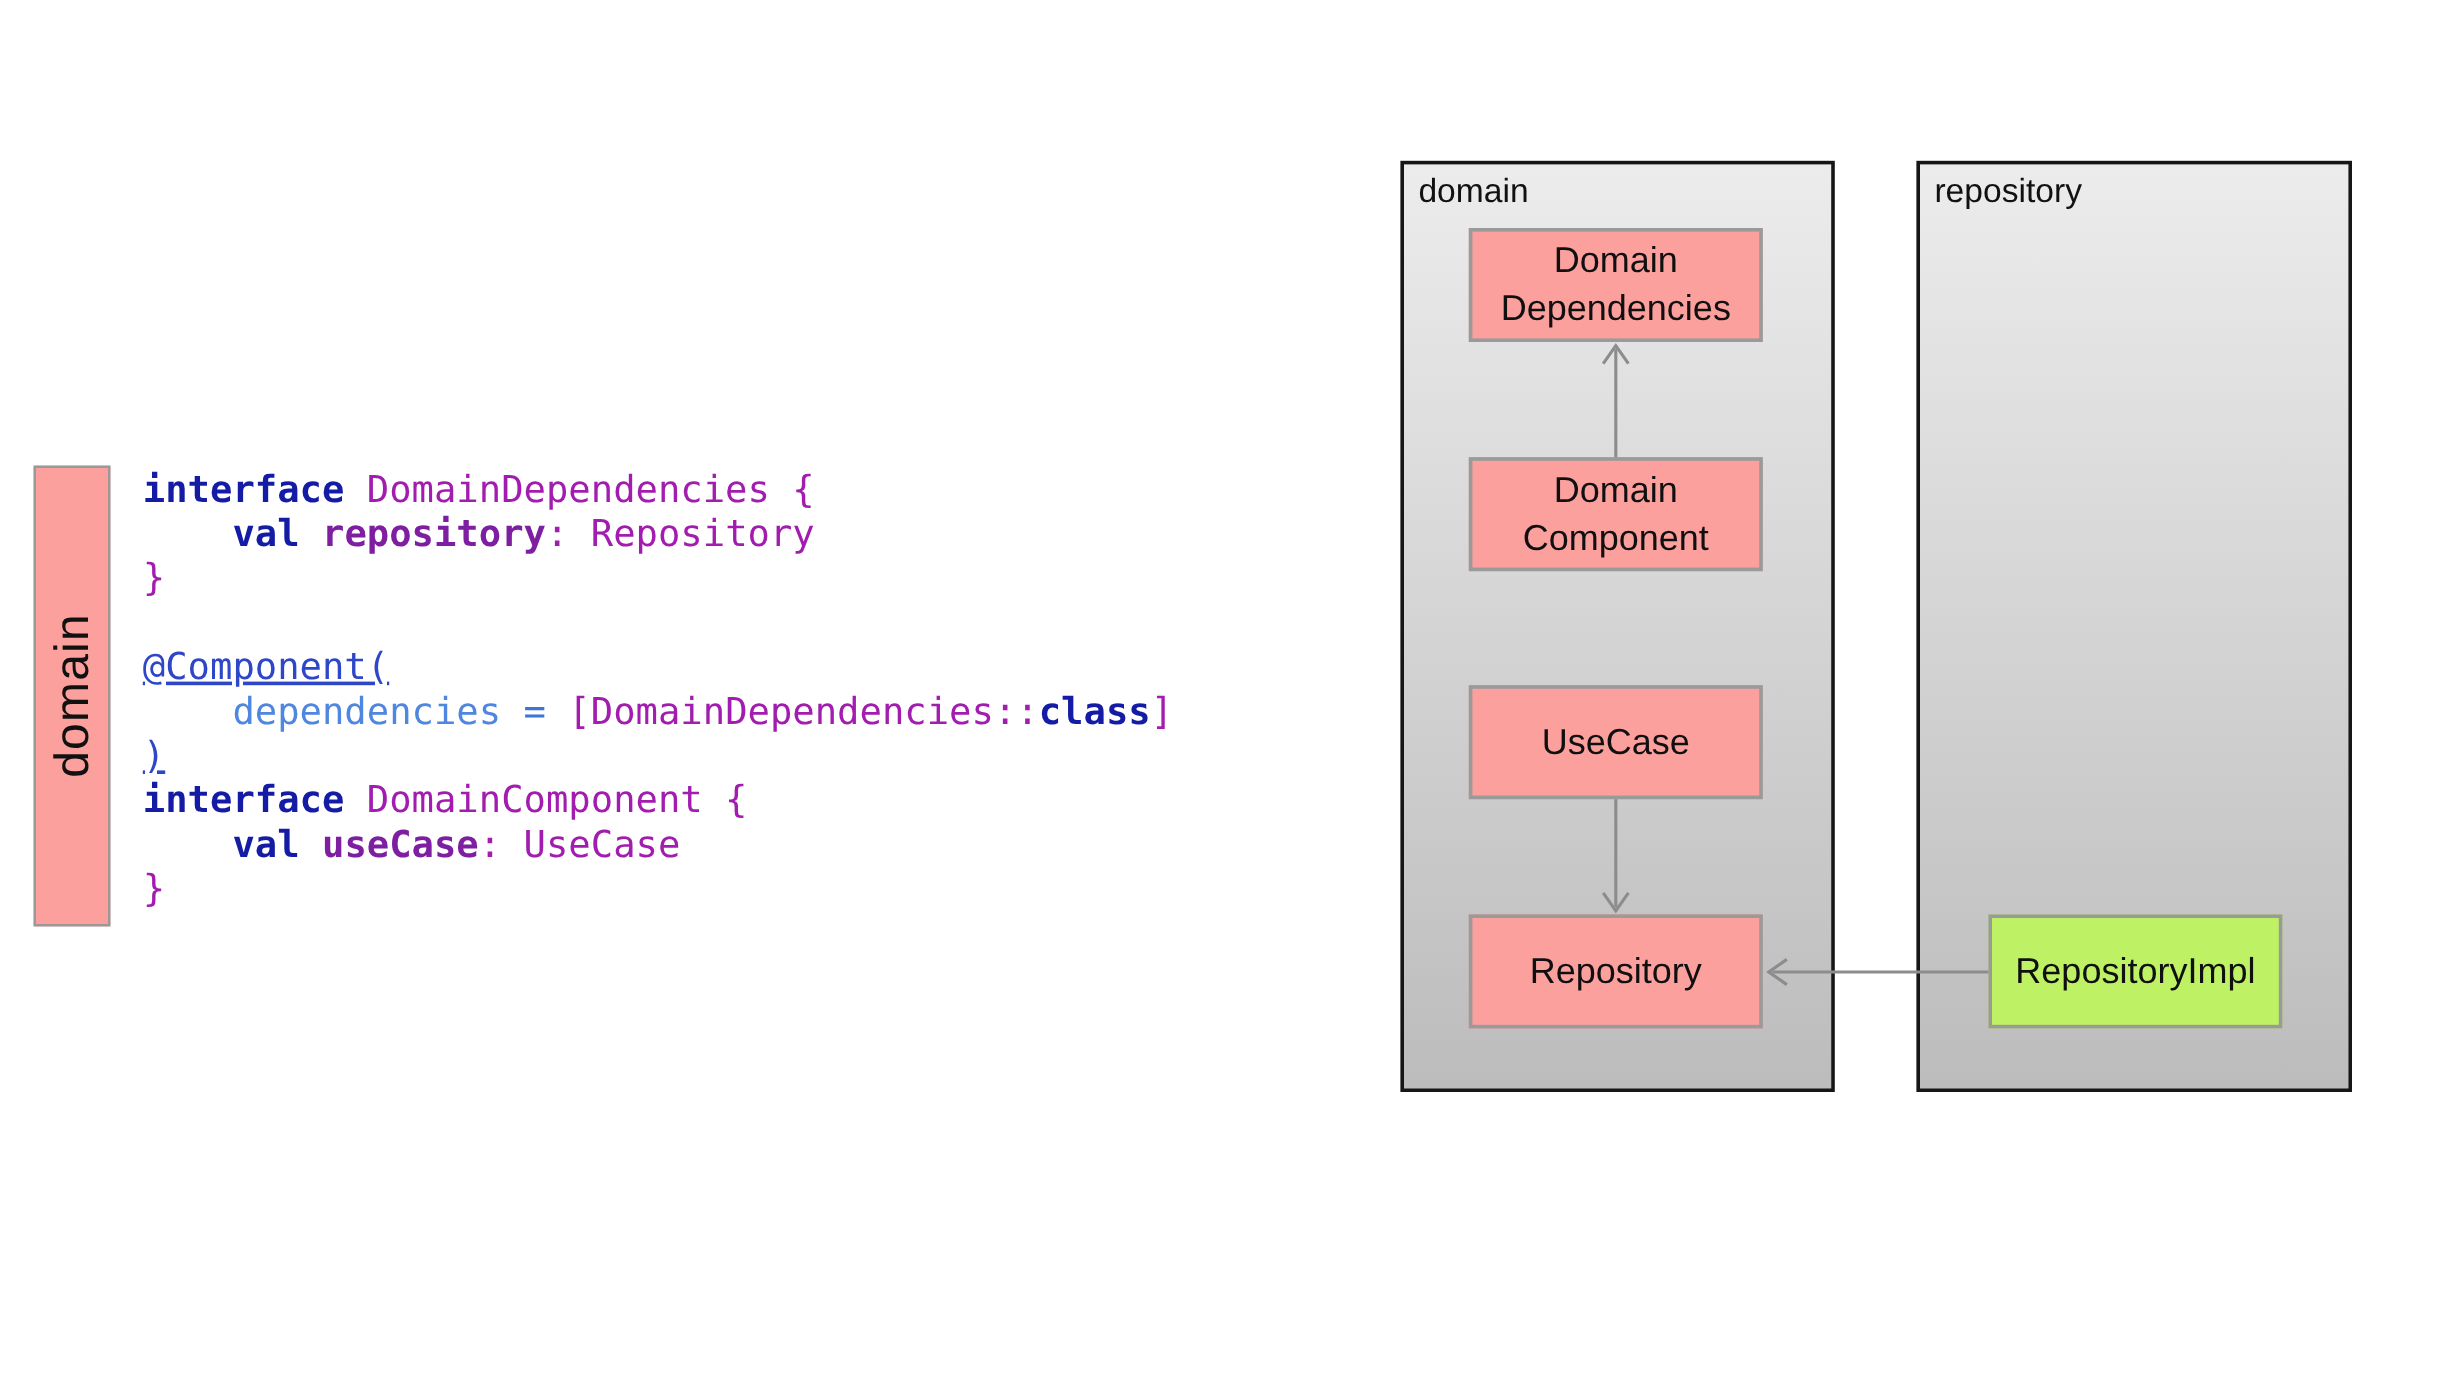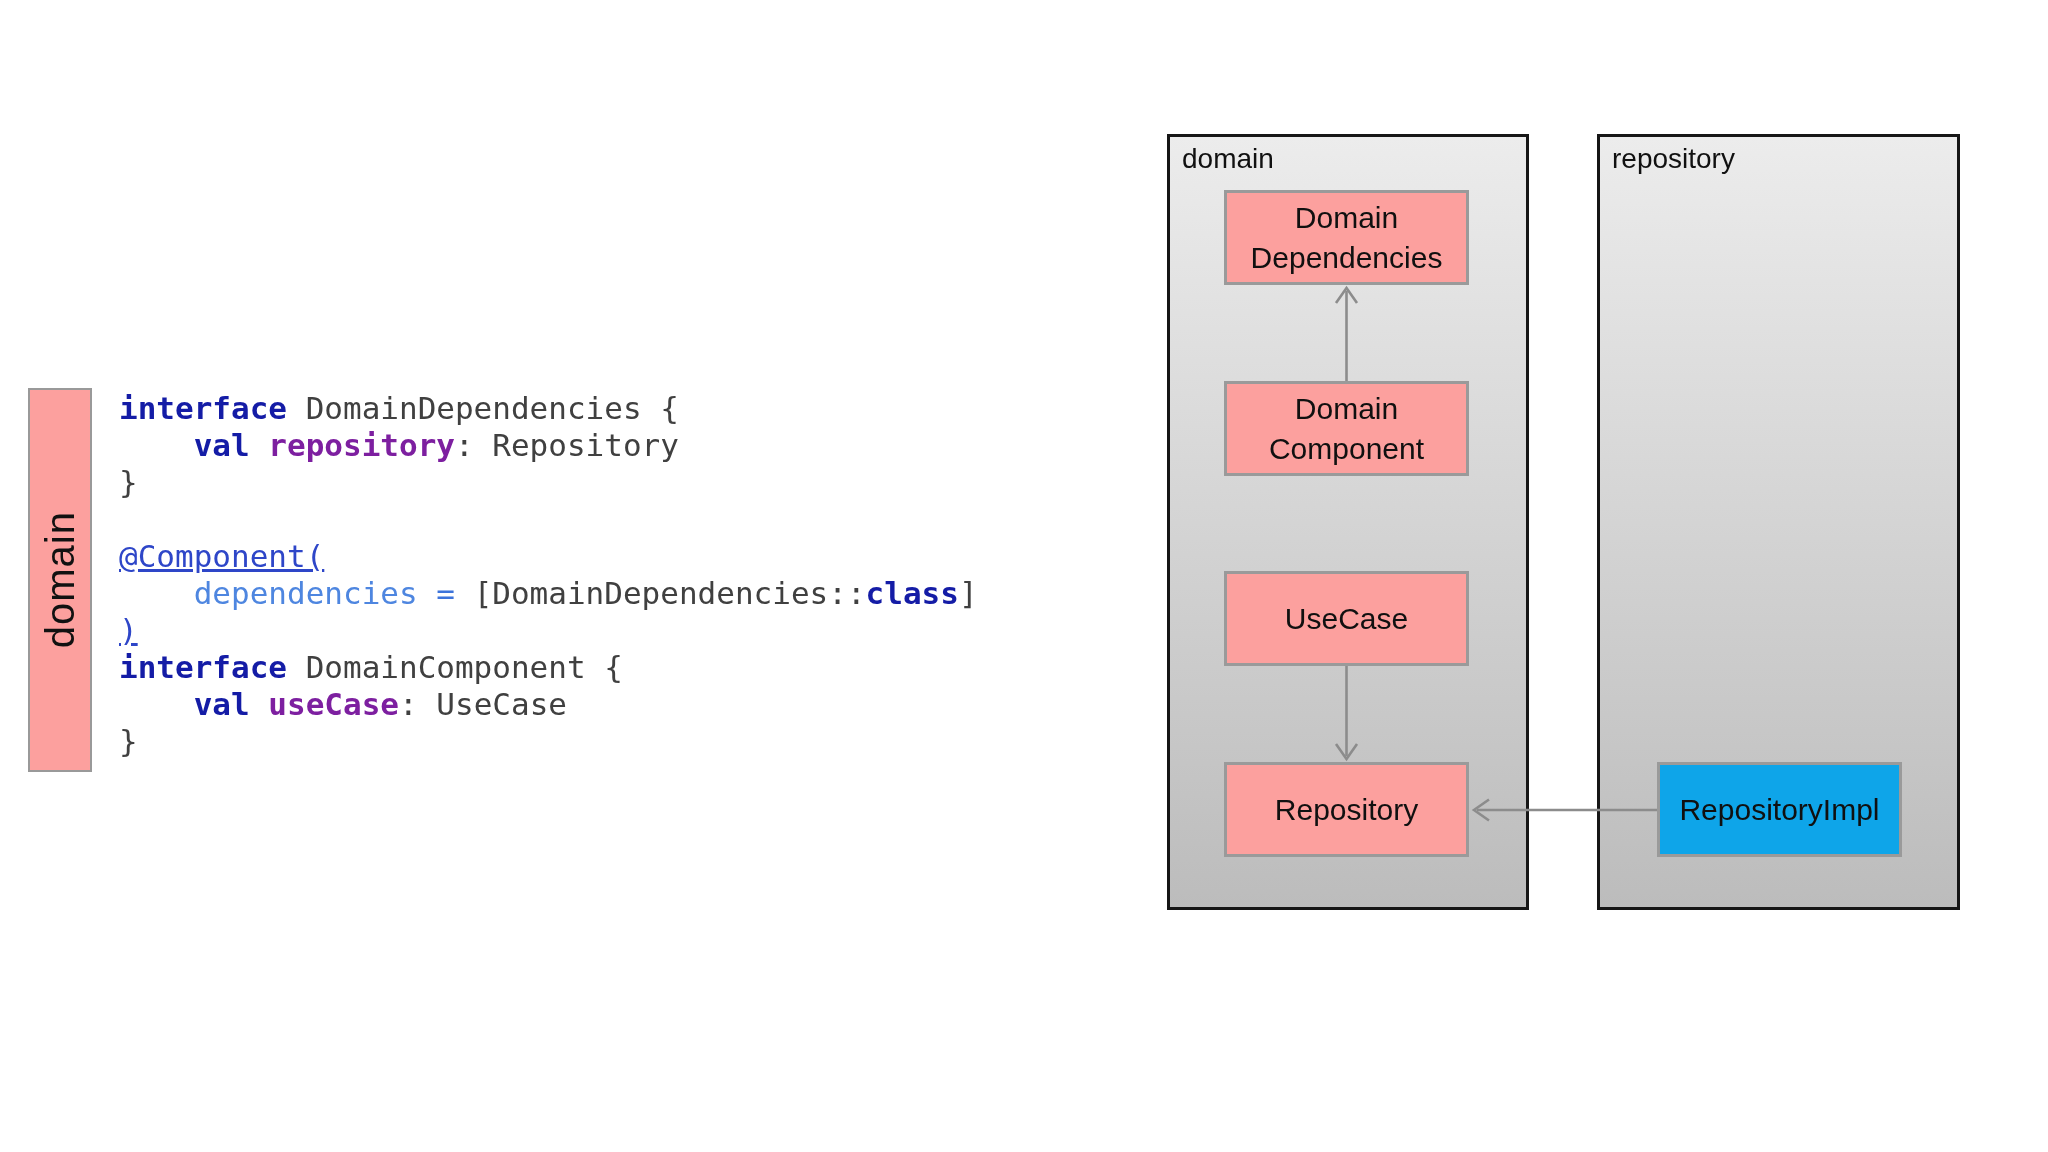--- a/index.html
+++ b/index.html
@@ -37,21 +37,21 @@
     position: absolute;
     left: 119px; top: 390px;
     margin: 0;
     font-family: "DejaVu Sans Mono", monospace;
     font-size: 31px;
     line-height: 37px;
     white-space: pre;
   }
   .code-line { height: 37px; }
   .tk-kw   { color: #141CA6; font-weight: bold; }
-  .tk-pl   { color: #404040; }
+  .tk-pl   { color: #a21caf; }
   .tk-prop { color: #7D1FA0; font-weight: bold; }
   .tk-ann  { color: #2E46C8; text-decoration: underline; }
   .tk-arg  { color: #4E86E0; }
   .tk-op   { color: #3D74DB; }
 
   
   .pkg {
     position: absolute;
     top: 134px;
     height: 776px;
@@ -77,21 +77,21 @@
     display: flex;
     align-items: center;
     justify-content: center;
     text-align: center;
     font-size: 30px;
     line-height: 40px;
     color: #101010;
     white-space: pre-line;
   }
   .node-pink  { background: #FCA09E; }
-  .node-green { background: #0ea5e9; }
+  .node-green { background: #bef264; }
   #node-dd  { left: 1224px; top: 190px; }
   #node-dc  { left: 1224px; top: 381px; }
   #node-uc  { left: 1224px; top: 571px; }
   #node-rep { left: 1224px; top: 762px; }
   #node-ri  { left: 1657px; top: 762px; }
 
   
   .arrows {
     position: absolute;
     left: 0; top: 0;

